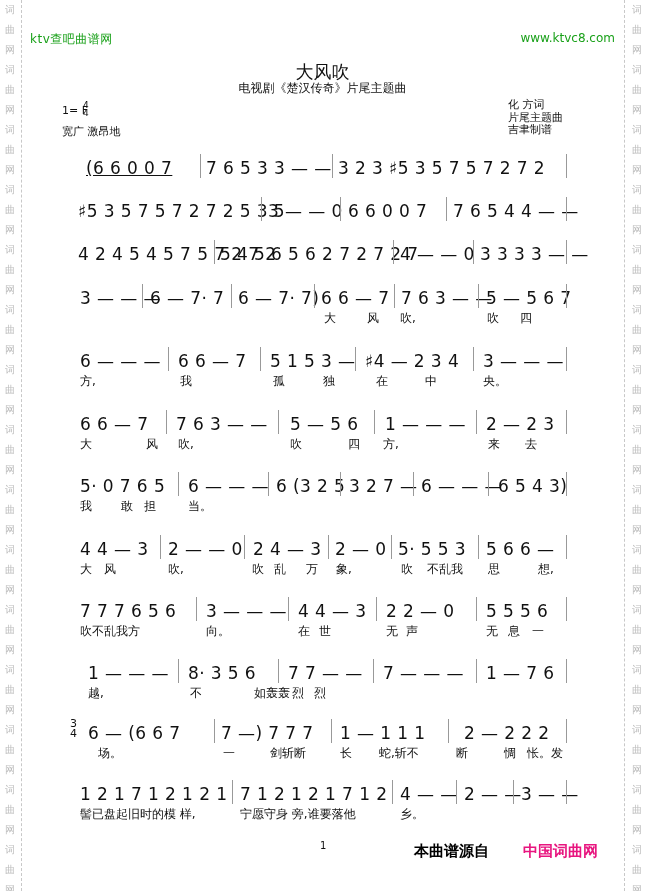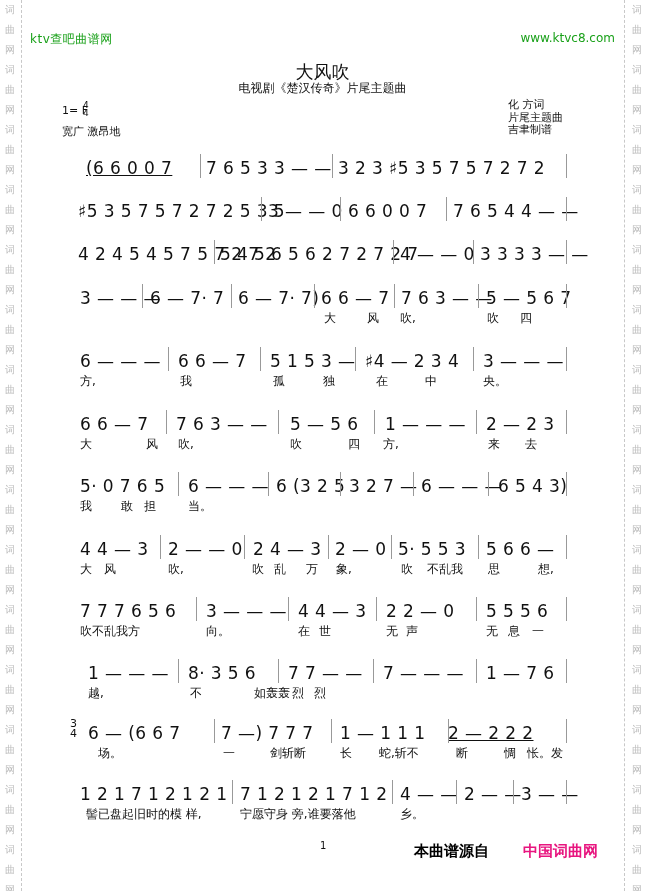--- a/index.html
+++ b/index.html
@@ -406,21 +406,21 @@
         </div>
         <div class="measure" style="left: 10px;">
           <span class="note-text">6 — (6 6 7</span>
         </div>
         <div class="measure" style="left: 143px;">
           <span class="note-text">7 —) 7 7 7</span>
         </div>
         <div class="measure" style="left: 262px;">
           <span class="note-text">1 — 1 1 1</span>
         </div>
-        <div class="measure" style="left: 370px; text-decoration: underline;">
+        <div class="measure" style="left: 386px;">
           <span class="note-text">2 — 2 2 2</span>
         </div>
         <div class="barline" style="left: 136px;"></div>
         <div class="barline" style="left: 253px;"></div>
         <div class="barline" style="left: 370px;"></div>
         <div class="barline" style="left: 488px;"></div>
       </div>
       <div class="lyrics-row">
         <span class="lyric" style="left: 20px;">场。</span>
         <span class="lyric" style="left: 145px;">一</span>
@@ -449,21 +449,21 @@
         <div class="measure" style="left: 443px;">
           <span class="note-text">3 — —</span>
         </div>
         <div class="barline" style="left: 154px;"></div>
         <div class="barline" style="left: 314px;"></div>
         <div class="barline" style="left: 378px;"></div>
         <div class="barline" style="left: 435px;"></div>
         <div class="barline" style="left: 488px;"></div>
       </div>
       <div class="lyrics-row">
-        <span class="lyric" style="left: 8px;">髻已盘起旧时的模 样,</span>
+        <span class="lyric" style="left: 2px;">髻已盘起旧时的模 样,</span>
         <span class="lyric" style="left: 162px;">宁愿守身 旁,谁要落他</span>
         <span class="lyric" style="left: 322px;">乡。</span>
       </div>
     </div>
   </div>
 
 <div class="footer-page">1</div>
 <div class="footer-src">本曲谱源自</div>
 <div class="footer-brand">中国词曲网</div>
 

